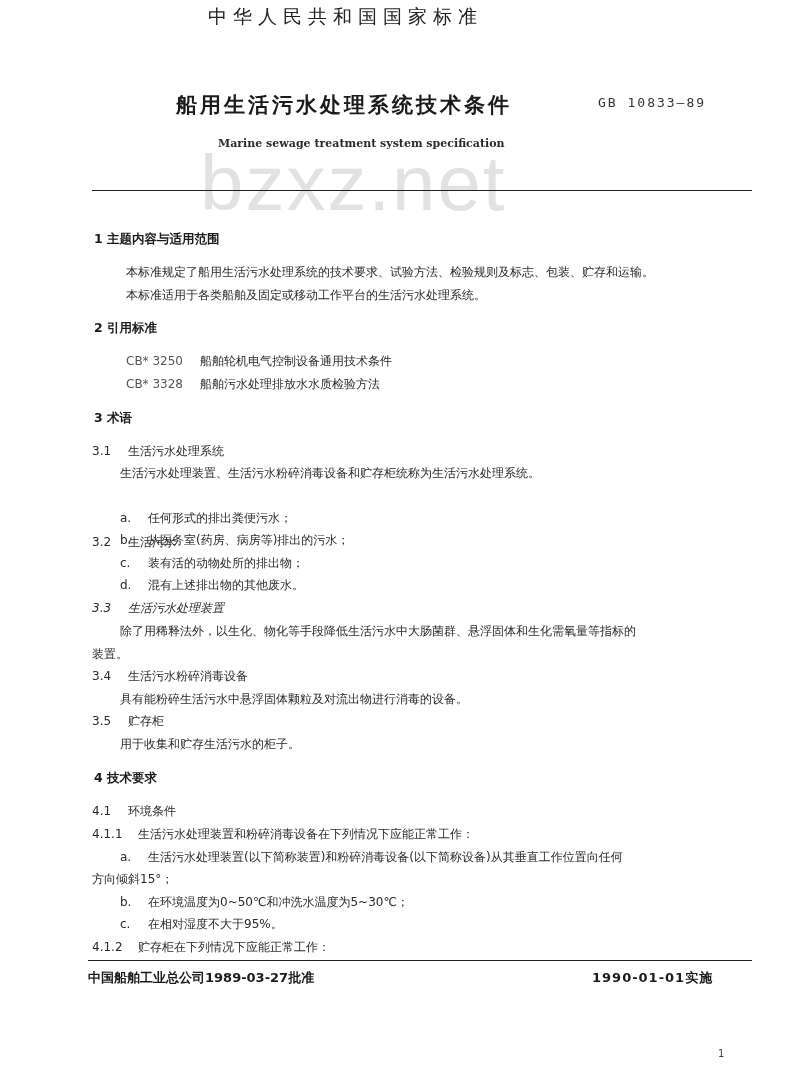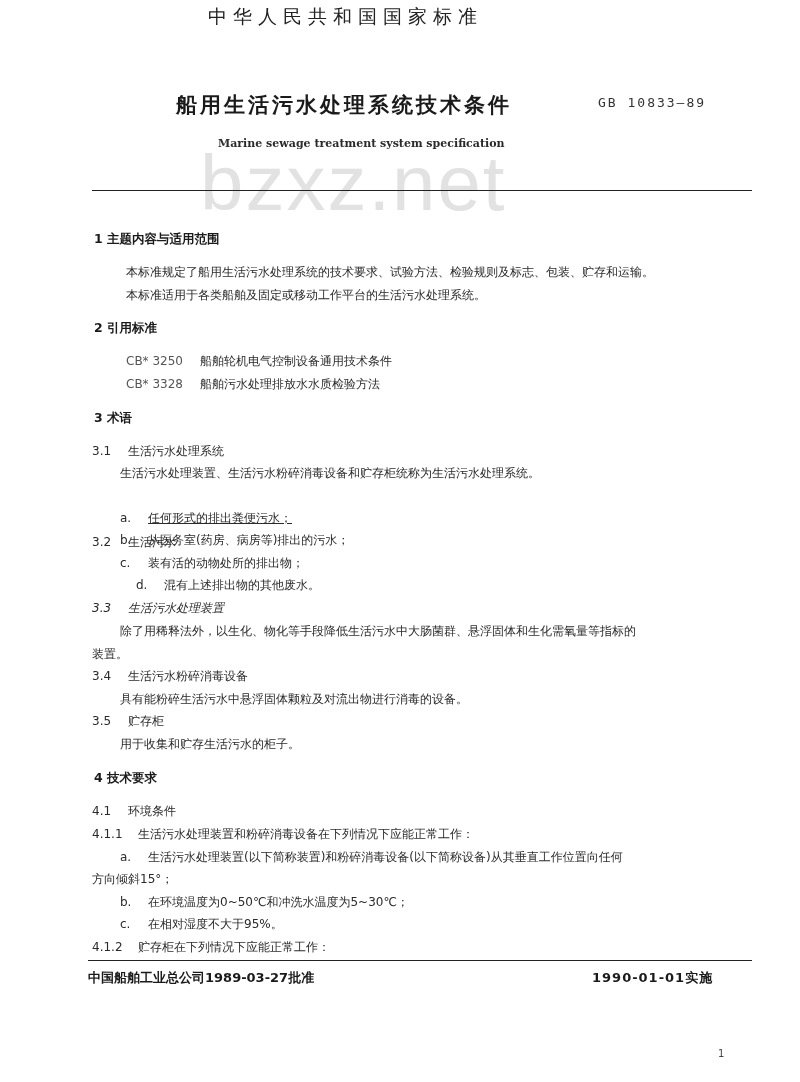--- a/index.html
+++ b/index.html
@@ -50,30 +50,30 @@
   <div class="abs h1" style="left:94px; top:410px;">3  术语</div>
 
   <div class="abs p" style="left:92px; top:443px;">
     <span class="num" style="width:36px;">3.1</span><span>生活污水处理系统</span>
   </div>
   <div class="abs p" style="left:120px; top:465px;">生活污水处理装置、生活污水粉碎消毒设备和贮存柜统称为生活污水处理系统。</div>
 
   <div class="abs p" style="left:92px; top:487px;">
     <span class="num" style="width:36px;margin-top:48px;">3.2</span><span>生活污水</span>
   </div>
-  <div class="abs p" style="left:120px; top:510px;text-decoration:underline;">
+  <div class="abs p" style="left:120px; top:510px;">
     <span class="num" style="width:28px;">a.</span><span>任何形式的排出粪便污水；</span>
   </div>
   <div class="abs p" style="left:120px; top:532px;">
     <span class="num" style="width:28px;">b.</span><span>从医务室(药房、病房等)排出的污水；</span>
   </div>
   <div class="abs p" style="left:120px; top:555px;">
     <span class="num" style="width:28px;">c.</span><span>装有活的动物处所的排出物；</span>
   </div>
-  <div class="abs p" style="left:120px; top:577px;margin-left:16px;">
+  <div class="abs p" style="left:120px; top:577px;">
     <span class="num" style="width:28px;">d.</span><span>混有上述排出物的其他废水。</span>
   </div>
 
   <div class="abs p" style="left:92px; top:600px;font-style:italic;">
     <span class="num" style="width:36px;">3.3</span><span>生活污水处理装置</span>
   </div>
   <div class="abs p" style="left:120px; top:623px;">除了用稀释法外，以生化、物化等手段降低生活污水中大肠菌群、悬浮固体和生化需氧量等指标的</div>
   <div class="abs p" style="left:92px; top:646px;">装置。</div>
 
   <div class="abs p" style="left:92px; top:668px;">

